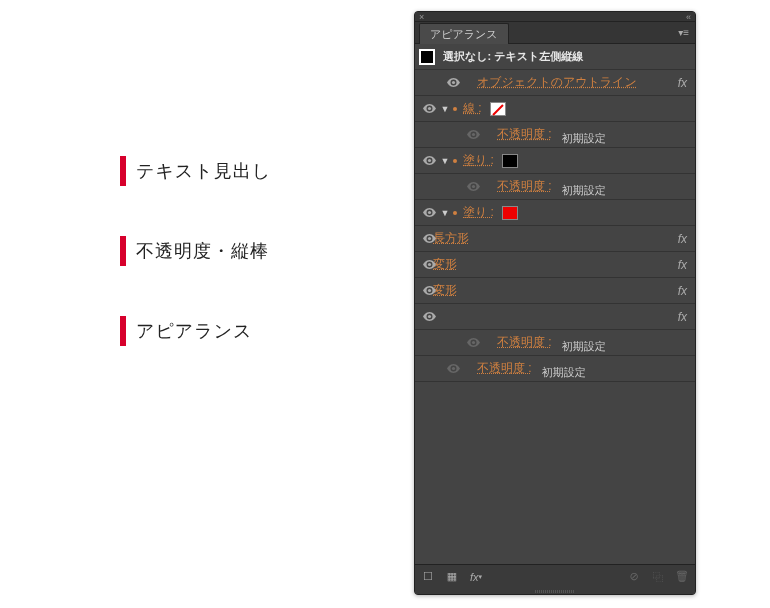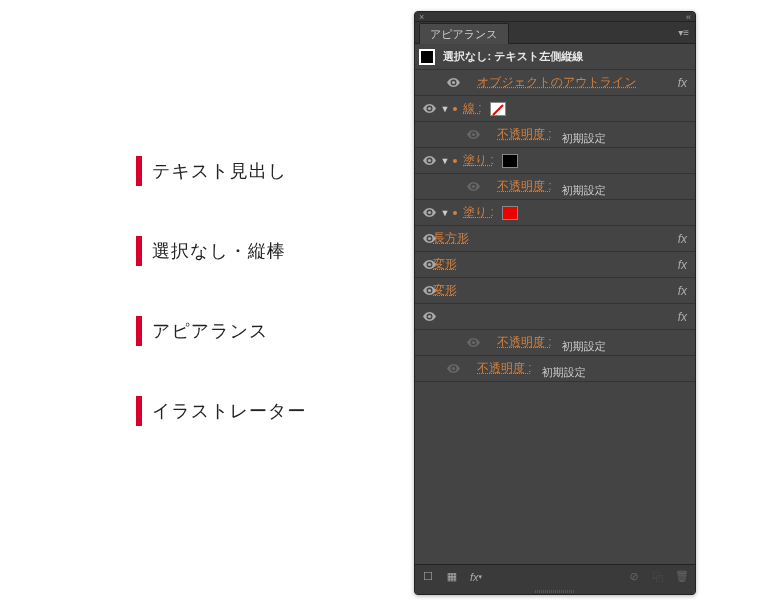--- a/index.html
+++ b/index.html
@@ -6,21 +6,21 @@
   body {
     width: 770px;
     height: 608px;
     background: #ffffff;
     font-family: "Hiragino Kaku Gothic Pro", "Meiryo", sans-serif;
     position: relative;
   }
   
   .left-headings {
     position: absolute;
-    left: 136px;
+    left: 120px;
     top: 156px;
   }
   .heading-item {
     display: flex;
     align-items: center;
     margin-bottom: 50px;
   }
   .red-bar {
     width: 6px;
     height: 30px;
@@ -215,29 +215,25 @@
 </head>
 <body>
 
 <div class="left-headings">
   <div class="heading-item">
     <div class="red-bar"></div>
     <span class="heading-text">テキスト見出し</span>
   </div>
   <div class="heading-item">
     <div class="red-bar"></div>
-    <span class="heading-text">選択なし・縦棒</span>
+    <span class="heading-text">不透明度・縦棒</span>
   </div>
   <div class="heading-item">
     <div class="red-bar"></div>
     <span class="heading-text">アピアランス</span>
-  </div>
-  <div class="heading-item">
-    <div class="red-bar"></div>
-    <span class="heading-text">イラストレーター</span>
   </div>
 </div>
 
 <div class="panel">
   <div class="panel-topbar">
     <span class="x">×</span>
     <span class="chev">«</span>
   </div>
   <div class="panel-tab-row">
     <div class="panel-tab">アピアランス</div>

